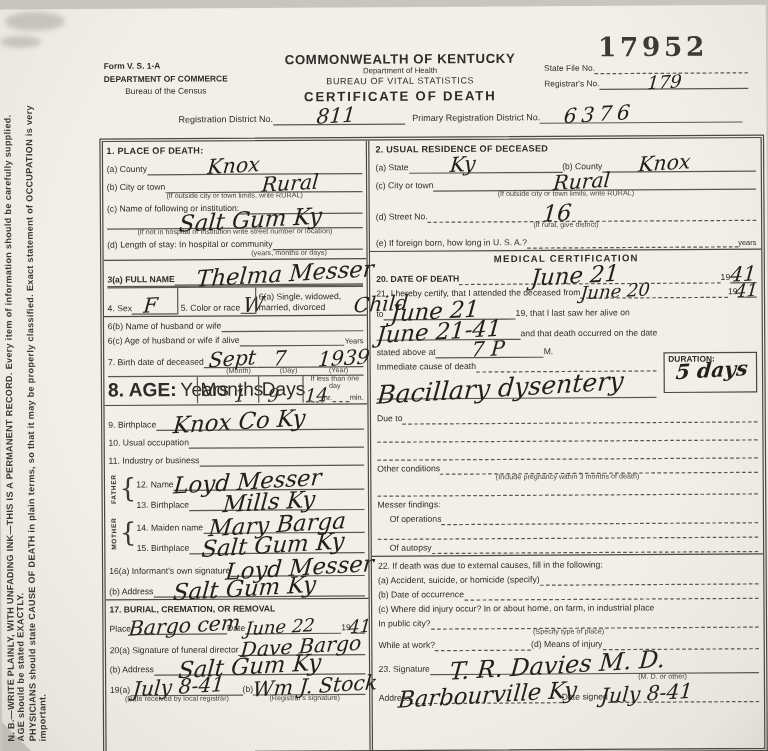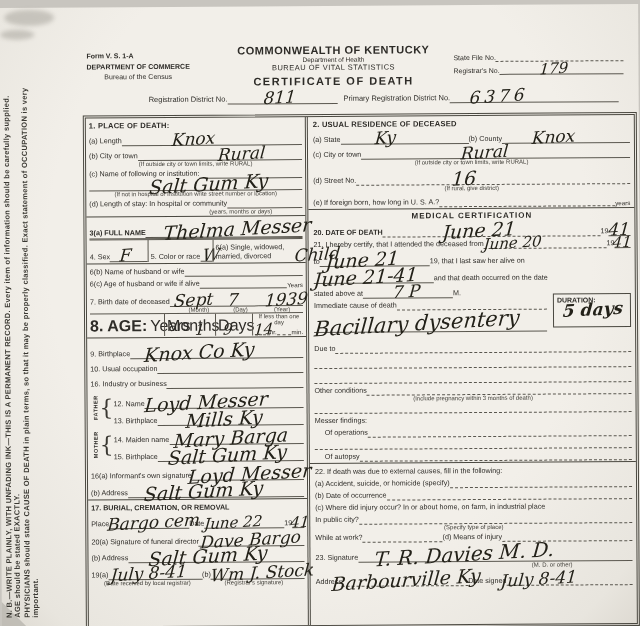--- a/index.html
+++ b/index.html
@@ -97,20 +97,21 @@
     <div style="text-align:center;">Bureau of the Census</div>
   </div>
 
   <div class="hdr-center">
     <div class="t1">COMMONWEALTH OF KENTUCKY</div>
     <div class="t2">Department of Health</div>
     <div class="t3">BUREAU OF VITAL STATISTICS</div>
     <div class="t4">CERTIFICATE OF DEATH</div>
   </div>
 
+  <div class="stamp">17952</div>
 
   <div class="filebox">
     <div class="line">
       <span class="lab">State File No.</span>
       <span class="fill dashed"></span>
     </div>
     <div class="line">
       <span class="lab">Registrar's No.</span>
       <span class="fill">
           <span class="hw" style="left:40px;">179</span>
@@ -129,21 +130,21 @@
       </span>
   </div>
 
   <div class="formbox">
 
     <div class="col-l">
 
       <div class="sect">1.   PLACE OF DEATH:</div>
 
       <div class="row">
-        <span class="lab">(a)   Length</span>
+        <span class="lab">(a)   County</span>
         <span class="fill">
             <span class="hw big" style="left:50px;">Knox</span>
           </span>
       </div>
 
       <div class="row">
         <span class="lab">(b)   City or town</span>
         <span class="fill">
             <span class="hw big" style="left:80px;">Rural</span>
           </span>
@@ -276,21 +277,21 @@
             <span class="hw huge" style="left:14px;">Knox Co Ky</span>
           </span>
       </div>
 
       <div class="row">
         <span class="lab">10.   Usual occupation</span>
         <span class="fill"></span>
       </div>
 
       <div class="row">
-        <span class="lab">16.   Industry or business</span>
+        <span class="lab">11.   Industry or business</span>
         <span class="fill"></span>
       </div>
 
       <div class="sideblock">
         <div class="sidelabel">
             <span>FATHER</span>
           </div>
         <div class="brace">{</div>
         <div class="siderows">
           <div class="row" style="min-height:20px;">

